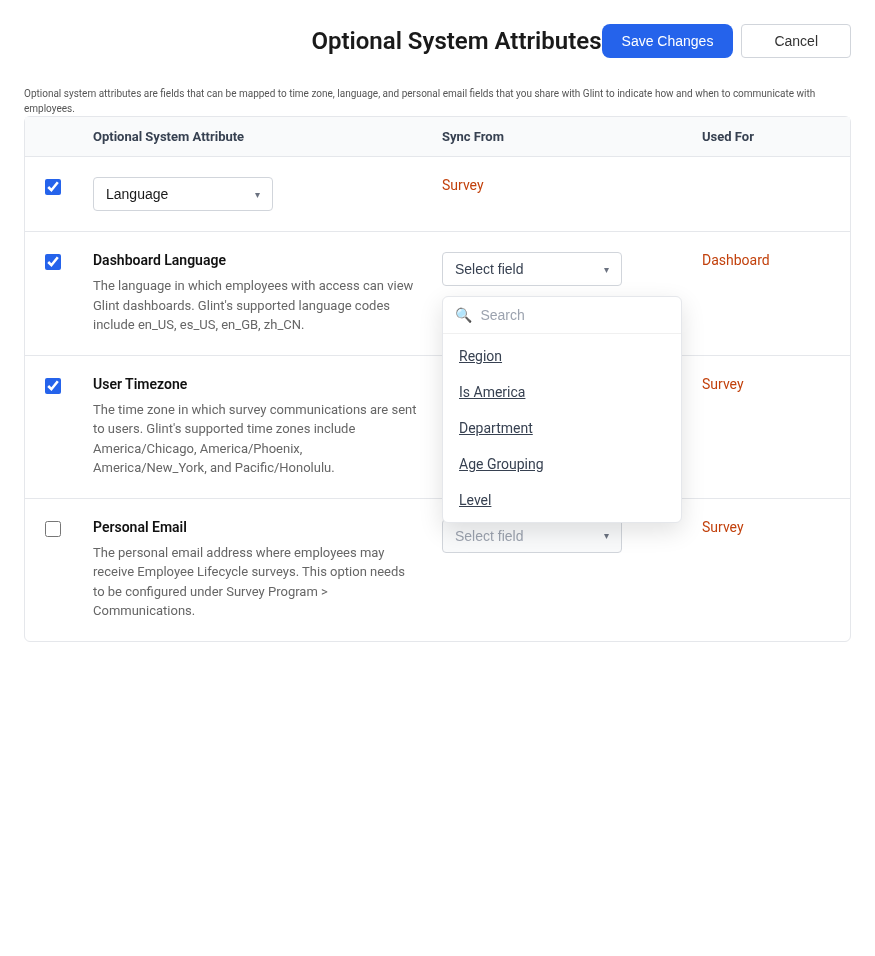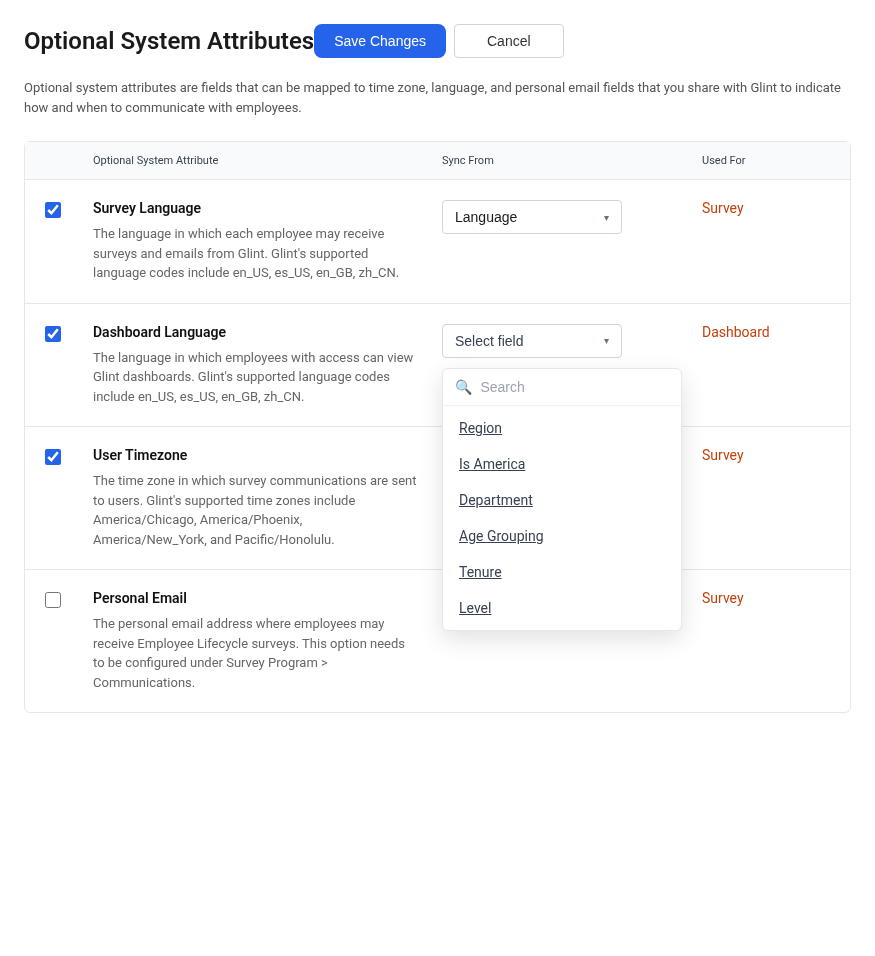--- a/index.html
+++ b/index.html
@@ -11,22 +11,22 @@
     }
     .page {
       width: 875px;
       min-height: 956px;
       padding: 24px 24px 24px 24px;
       position: relative;
     }
     .header-row {
       display: flex;
       align-items: center;
-      justify-content: flex-start;
-      margin-bottom: 20px;
+      justify-content: flex-end;
+      margin-bottom: 28px;
     }
     .page-title {
       font-size: 24px;
       font-weight: 600;
       color: #1a1a1a;
     }
     .header-buttons {
       display: flex;
       gap: 8px;
     }
@@ -43,40 +43,39 @@
     .btn-cancel {
       background: #fff;
       color: #333;
       border: 1px solid #d1d5db;
       border-radius: 4px;
       padding: 8px 32px;
       font-size: 14px;
       cursor: pointer;
     }
     .description {
-      font-size: 13px;
+      font-size: 10px;
       color: #555;
-      margin-bottom: 24px;
       line-height: 1.5;
     }
     .table-container {
       border: 1px solid #e5e7eb;
       border-radius: 6px;
       overflow: visible;
     }
     .table-header {
       display: grid;
       grid-template-columns: 56px 1fr 260px 160px;
       background: #f9fafb;
       border-bottom: 1px solid #e5e7eb;
       padding: 12px 0;
     }
     .th {
-      font-weight: 400;
-      font-size: 11px;
+      font-weight: 700;
+      font-size: 13px;
       color: #374151;
       padding: 0 12px;
     }
     .th:first-child { padding-left: 20px; }
     .table-row {
       display: grid;
       grid-template-columns: 56px 1fr 260px 160px;
       border-bottom: 1px solid #e5e7eb;
       padding: 20px 0;
       align-items: start;
@@ -213,24 +212,20 @@
     <div class="table-header">
       <div class="th"></div>
       <div class="th">Optional System Attribute</div>
       <div class="th">Sync From</div>
       <div class="th">Used For</div>
     </div>
 
     <div class="table-row">
       <div class="checkbox-cell">
         <input type="checkbox" class="checkbox" checked="" style="">
-      </div>
-      <div class="attribute-cell">
-        <div class="attribute-name">Survey Language</div>
-        <div class="attribute-desc">The language in which each employee may receive surveys and emails from Glint. Glint's supported language codes include en_US, es_US, en_GB, zh_CN.</div>
       </div>
       <div class="sync-cell">
         <button class="select-btn selected">
           <span>Language</span>
           <span class="chevron">▾</span>
         </button>
       </div>
       <div class="used-for-cell">Survey</div>
     </div>
 
@@ -251,21 +246,20 @@
         <div class="dropdown-overlay">
           <div class="search-box">
             <span class="search-icon-unicode">🔍</span>
             <input type="text" class="search-input" placeholder="Search" style="">
           </div>
           <div class="dropdown-list">
             <div class="dropdown-item">Region</div>
             <div class="dropdown-item">Is America</div>
             <div class="dropdown-item">Department</div>
             <div class="dropdown-item">Age Grouping</div>
-            <div class="dropdown-item">Tenure</div>
             <div class="dropdown-item">Level</div>
           </div>
         </div>
       </div>
       <div class="used-for-cell">Dashboard</div>
     </div>
 
     <div class="table-row">
       <div class="checkbox-cell">
         <input type="checkbox" class="checkbox" checked="" style="">

